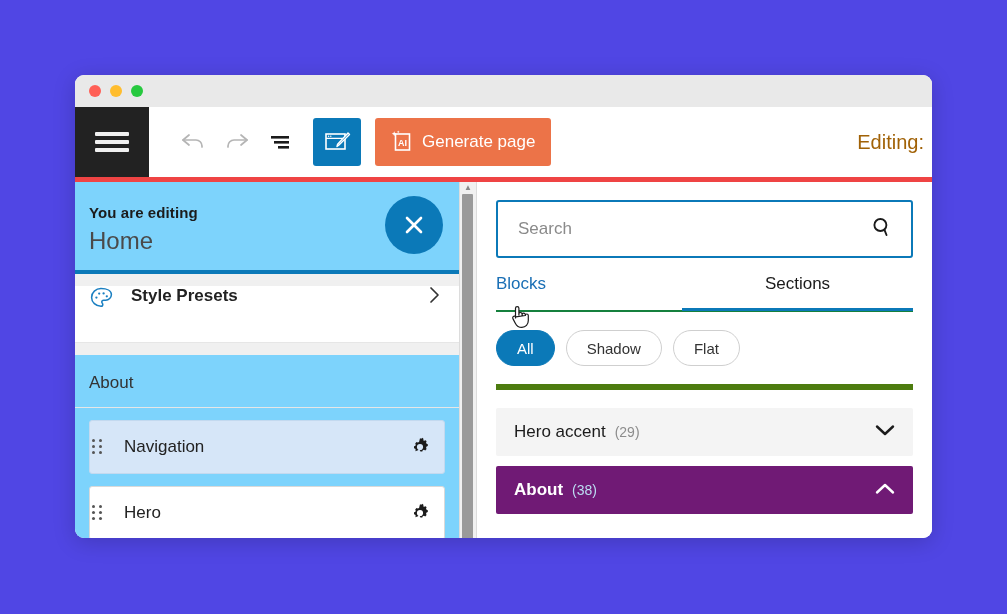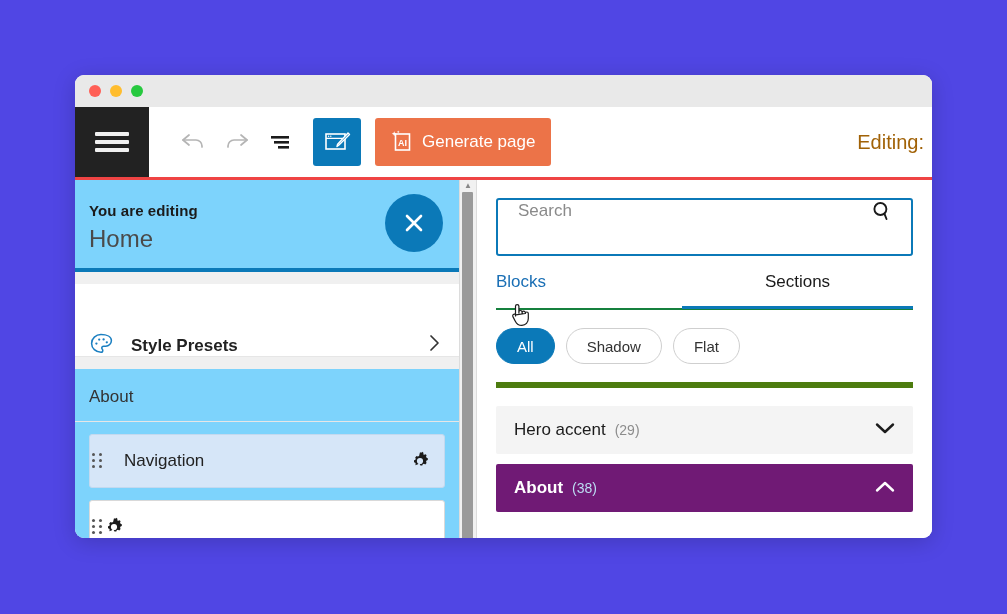--- a/index.html
+++ b/index.html
@@ -38,21 +38,21 @@
   .tl-red    { background: #ff5f56; }
   .tl-yellow { background: #ffbd2e; }
   .tl-green  { background: #27c93f; }
 
   
   #toolbar {
     height: 70px;
     background: #ffffff;
     display: flex;
     align-items: stretch;
-    border-bottom: 3px solid #ef4444;
+    border-bottom: 5px solid #ef4444;
     position: relative;
   }
   #menu-button {
     width: 74px;
     background: #222222;
     display: flex;
     align-items: center;
     justify-content: center;
     flex: none;
     cursor: pointer;
@@ -155,22 +155,22 @@
   }
   #accent-rule {
     height: 4px;
     background: #0b79b8;
     width: 100%;
   }
   #spacer-gray-1 { height: 12px; background: #f0f0f0; }
 
   .panel-row {
     display: flex;
-    align-items: flex-end;
-    padding: 16px 18px 0 14px;
+    align-items: flex-start;
+    padding: 0 18px 0 14px;
     height: 56px;
     background: #ffffff;
     border-bottom: 1px solid #e6e6e6;
     cursor: pointer;
   }
   .panel-row .row-icon { width: 30px; flex: none; display:flex; align-items:center; }
   .panel-row .row-label {
     flex: 1;
     font-size: 17px;
     color: #222222;
@@ -255,21 +255,21 @@
     background: #ffffff;
     padding: 18px 19px 0 19px;
     box-sizing: border-box;
     overflow: hidden;
   }
   #search-box {
     height: 58px;
     border: 2px solid #0b79b8;
     border-radius: 3px;
     display: flex;
-    align-items: flex-start;
+    align-items: center;
     padding: 0 18px;
     box-sizing: border-box;
   }
   #search-input {
     flex: 1;
     border: none; outline: none;
     font-size: 17px;
     color: #333;
     background: transparent;
     font-family: "Liberation Sans", sans-serif;
@@ -476,20 +476,21 @@
 
         <div class="block-item">
           <span class="drag-handle">
             <i></i>
               <i></i>
               <i></i>
               <i></i>
               <i></i>
               <i></i>
           </span>
+          <span class="block-label">Hero</span>
           <span class="gear-btn">
             <svg width="20" height="20" viewBox="0 0 20 20">
               <path d="M10 1.2l1.3.55.95-1.05 1.35 1.35-.5 1.25 1.2.5 1.3-.55 1.0 1.0-.55 1.3.5 1.2 1.25.45v1.9l-1.25.45-.5 1.2.55 1.3-1.35 1.35-1.3-.55-1.2.5-.45 1.25h-1.9l-.45-1.25-1.2-.5-1.3.55L5.2 14.2l.55-1.3-.5-1.2-1.25-.45v-1.9l1.25-.45.5-1.2-.55-1.3 1.35-1.35 1.3.55 1.2-.5z" fill="#1b1b1b"></path>
               <circle cx="10" cy="10" r="3.1" fill="#ffffff"></circle>
             </svg>
           </span>
         </div>
 
       </div>
     </div>

